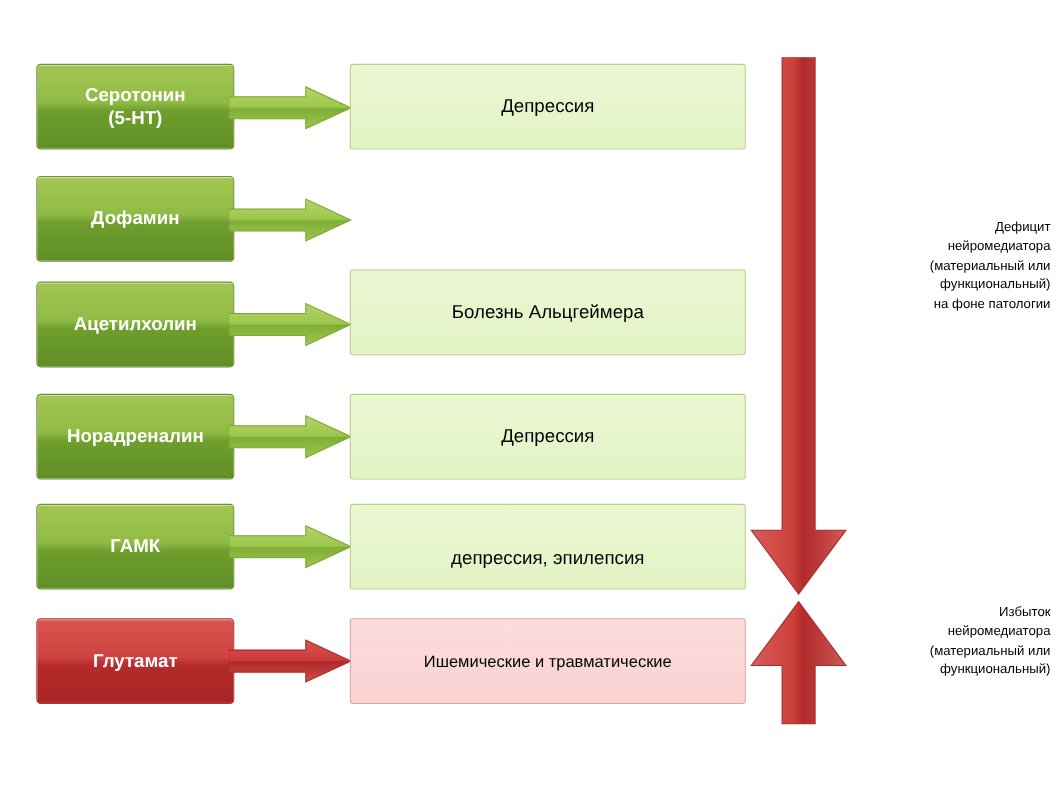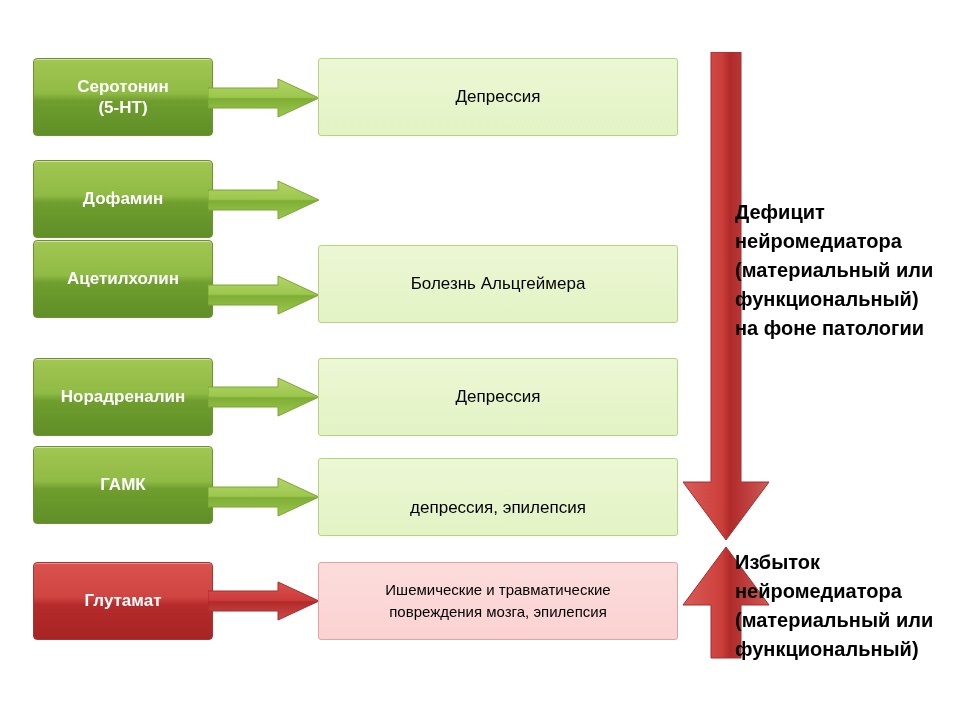--- a/index.html
+++ b/index.html
@@ -87,23 +87,23 @@
   .h-arrow svg { display: block; }
 
   
   .v-arrow {
     position: absolute;
   }
 
   
   .caption {
     position: absolute;
-    text-align: left;
-    font-weight: bold;
-    font-size: 20px;
+    text-align: right;
+    font-weight: normal;
+    font-size: 12px;
     line-height: 1.45;
     color: #000000;
     width: 220px;
   }
   #caption-deficit { left: 735px; top: 198px; }
   #caption-excess { left: 735px; top: 548px; }
 </style>
 </head>
 <body>
 
@@ -138,21 +138,21 @@
     <div>
       <span>Дофамин</span>
     </div>
   </div>
   <div class="h-arrow" style="top:180px;">
     <svg width="112" height="40" viewBox="0 0 112 40">
       <polygon points="0,10 70,10 70,1 111,20 70,39 70,30 0,30" fill="url(#ag1)" stroke="#7aa733" stroke-width="1"></polygon>
     </svg>
   </div>
 
-  <div class="nt-box nt-green" style="top:240px;">
+  <div class="nt-box nt-green" style="top:256px;">
     <div>
       <span>Ацетилхолин</span>
     </div>
   </div>
   <div class="h-arrow" style="top:275px;">
     <svg width="112" height="40" viewBox="0 0 112 40">
       <polygon points="0,10 70,10 70,1 111,20 70,39 70,30 0,30" fill="url(#ag1)" stroke="#7aa733" stroke-width="1"></polygon>
     </svg>
   </div>
   <div class="out-box out-green" style="top:245px;">
@@ -170,21 +170,21 @@
     <svg width="112" height="40" viewBox="0 0 112 40">
       <polygon points="0,10 70,10 70,1 111,20 70,39 70,30 0,30" fill="url(#ag1)" stroke="#7aa733" stroke-width="1"></polygon>
     </svg>
   </div>
   <div class="out-box out-green" style="top:358px;">
     <div>
       <span>Депрессия</span>
     </div>
   </div>
 
-  <div class="nt-box nt-green" style="top:446px;">
+  <div class="nt-box nt-green" style="top:458px;">
     <div>
       <span>ГАМК</span>
     </div>
   </div>
   <div class="h-arrow" style="top:477px;">
     <svg width="112" height="40" viewBox="0 0 112 40">
       <polygon points="0,10 70,10 70,1 111,20 70,39 70,30 0,30" fill="url(#ag1)" stroke="#7aa733" stroke-width="1"></polygon>
     </svg>
   </div>
   <div class="out-box out-green" style="top:458px;">
@@ -208,21 +208,20 @@
           <stop offset="52%" stop-color="#b02a2a"></stop>
           <stop offset="100%" stop-color="#cf4a4a"></stop>
         </linearGradient>
       </defs>
       <polygon points="0,10 70,10 70,1 111,20 70,39 70,30 0,30" fill="url(#ar1)" stroke="#a62c2c" stroke-width="1"></polygon>
     </svg>
   </div>
   <div class="out-box out-red" style="top:562px;">
     <div>
       <span class="small">Ишемические и травматические</span><br>
-      <span class="small">повреждения мозга, эпилепсия</span>
     </div>
   </div>
 
   <div class="v-arrow" style="left:676px; top:52px; width:100px; height:490px;">
     <svg width="100" height="490" viewBox="0 0 100 490">
       <defs>
         <linearGradient id="vd" x1="0" y1="0" x2="1" y2="0">
           <stop offset="0%" stop-color="#d95c58"></stop>
           <stop offset="45%" stop-color="#cc3f3b"></stop>
           <stop offset="55%" stop-color="#b02a2a"></stop>

